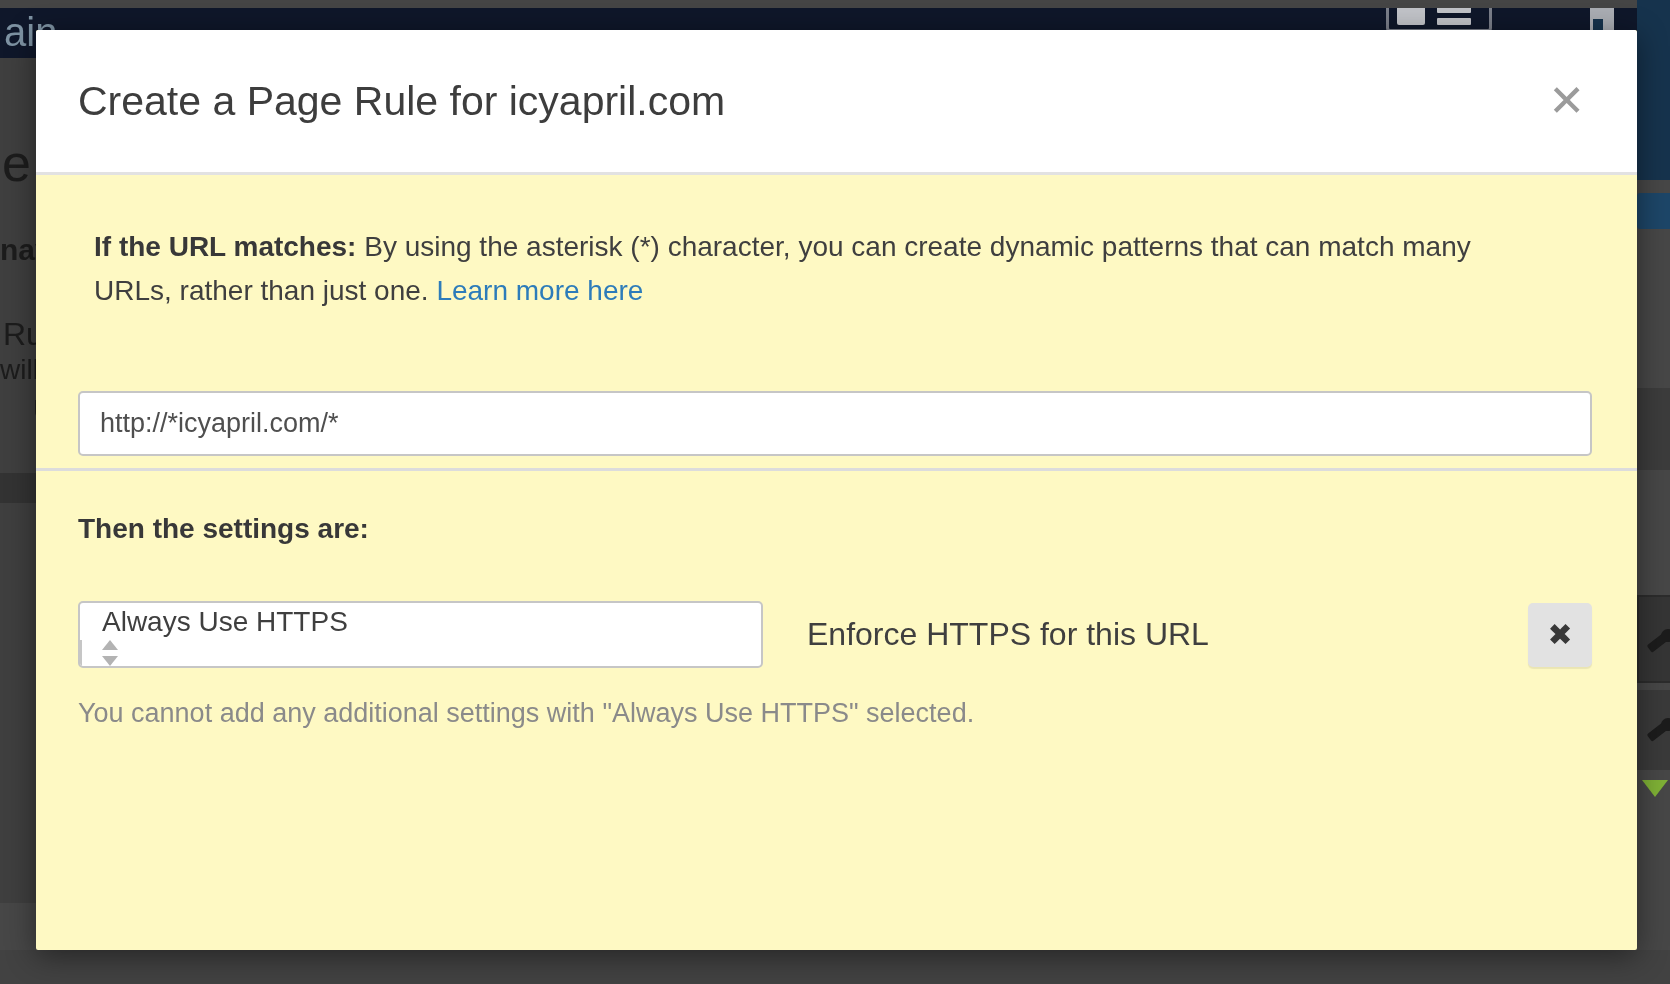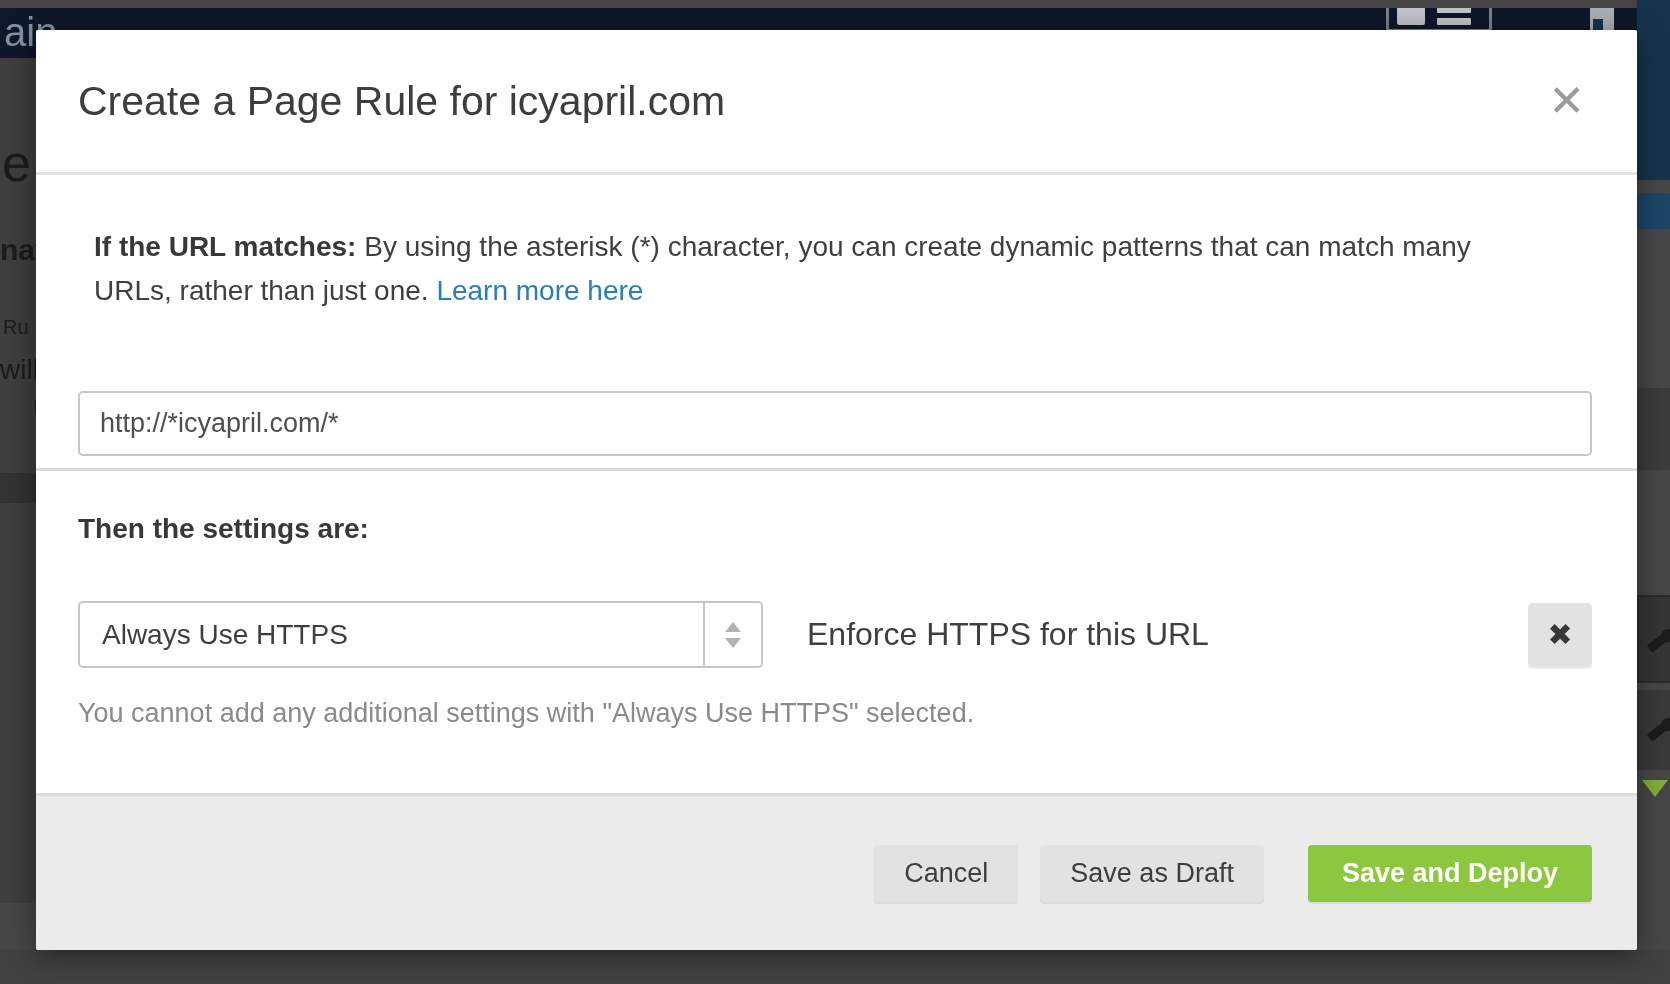--- a/index.html
+++ b/index.html
@@ -33,21 +33,21 @@
     content:""; position:absolute; left:3px; bottom:3px; width:10px; height:12px; background:#16334d;
   }
 
   .bg-left {
     position:absolute; left:0; top:58px; width:36px; height:892px;
     background:#3f3f3f; overflow:hidden;
   }
   .bg-left .frag { position:absolute; color:#1c1c1c; white-space:nowrap; }
   .frag-e    { left:2px;  top:75px;  font-size:52px; color:#242424; }
   .frag-nav  { left:0px;  top:175px; font-size:30px; font-weight:bold; color:#141414; }
-  .frag-ru   { left:3px;  top:258px; font-size:20px; color:#1a1a1a; }
+  .frag-ru   { left:3px;  top:258px; font-size:32px; color:#1a1a1a; }
   .frag-will { left:0px;  top:296px; font-size:28px; color:#1a1a1a; }
   .frag-ur   { left:0px;  top:336px; font-size:28px; color:#1a1a1a;margin-left:33px; }
   .bg-left-band  { position:absolute; left:0; top:415px; width:36px; height:30px; background:#333333; }
   .bg-left-lower { position:absolute; left:0; top:845px; width:36px; height:47px; background:#474747; }
 
   .bg-right {
     position:absolute; left:1637px; top:0; width:33px; height:984px;
     background:#474747; overflow:hidden;
   }
   .bg-right .navy-top   { position:absolute; left:0; top:0;    width:33px; height:180px; background:#16334d; }
@@ -69,21 +69,21 @@
   .bg-right .green-arrow {
     position:absolute; left:5px; top:780px; width:0; height:0;
     border-left:13px solid transparent; border-right:13px solid transparent;
     border-top:17px solid #7fb136;
   }
   .bg-bottom { position:absolute; left:0; top:950px; width:1670px; height:34px; background:#424242; }
 
   
   .modal {
     position:absolute; left:36px; top:30px; width:1601px; height:920px;
-    background:#ffffff; border-radius:2px;
+    background:#fef9c3; border-radius:2px;
     box-shadow:0 6px 30px rgba(0,0,0,.45);
     display:flex; flex-direction:column;
   }
   .modal-header {
     position:relative; height:145px; background:#ffffff;
     border-bottom:3px solid #e2e2e2; border-radius:3px 3px 0 0;
     display:flex; align-items:center; padding:0 42px;
   }
   .modal-title { font-size:41px; font-weight:400; color:#3d3d3d; margin:0; }
   .modal-close {
@@ -106,21 +106,21 @@
     border:2px solid #c6c6c6; border-radius:5px; background:#ffffff;
     font-family:"Liberation Sans", sans-serif; font-size:27px; color:#4f4f4f;
     padding:0 20px; outline:none;
   }
 
   .section-settings { flex:1; padding:42px 45px 8px 42px; }
   .settings-heading { margin:0; font-size:28px; font-weight:bold; color:#383838; }
   .setting-row { display:flex; align-items:center; margin-top:56px; }
   .fake-select {
     display:flex; width:685px; height:67px; background:#ffffff;
-    border:2px solid #c6c6c6; border-radius:5px; cursor:pointer; overflow:hidden;
+    border:2px solid #c6c6c6; border-radius:5px; cursor:pointer; overflow:hidden;flex-direction:column;
   }
   .fake-select .value {
     flex:1; display:flex; align-items:center; padding-left:22px;
     font-size:28px; color:#3f3f3f; white-space:nowrap;
   }
   .fake-select .spinner {
     width:58px; border-left:2px solid #c6c6c6;
     display:flex; flex-direction:column; align-items:center; justify-content:center; gap:6px;
   }
   .tri-up   { width:0; height:0; border-left:8px solid transparent; border-right:8px solid transparent; border-bottom:10px solid #b3b3b3; }
@@ -218,20 +218,15 @@
         </div>
         <span class="setting-label">Enforce HTTPS for this URL</span>
         <button class="remove-btn">
             <span>✖</span>
           </button>
       </div>
 
       <p class="settings-note">You cannot add any additional settings with "Always Use HTTPS" selected.</p>
     </div>
 
-    <div class="modal-footer">
-      <button class="btn btn-gray">Cancel</button>
-      <button class="btn btn-gray">Save as Draft</button>
-      <button class="btn btn-green">Save and Deploy</button>
-    </div>
 
   </div>
 </div>
 
 </body></html>

